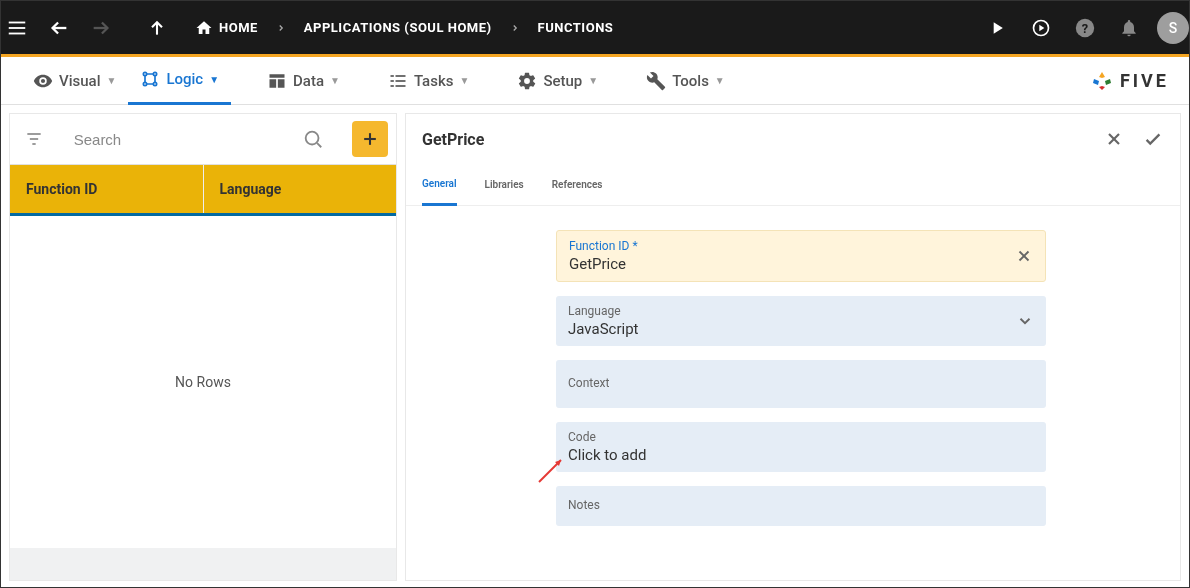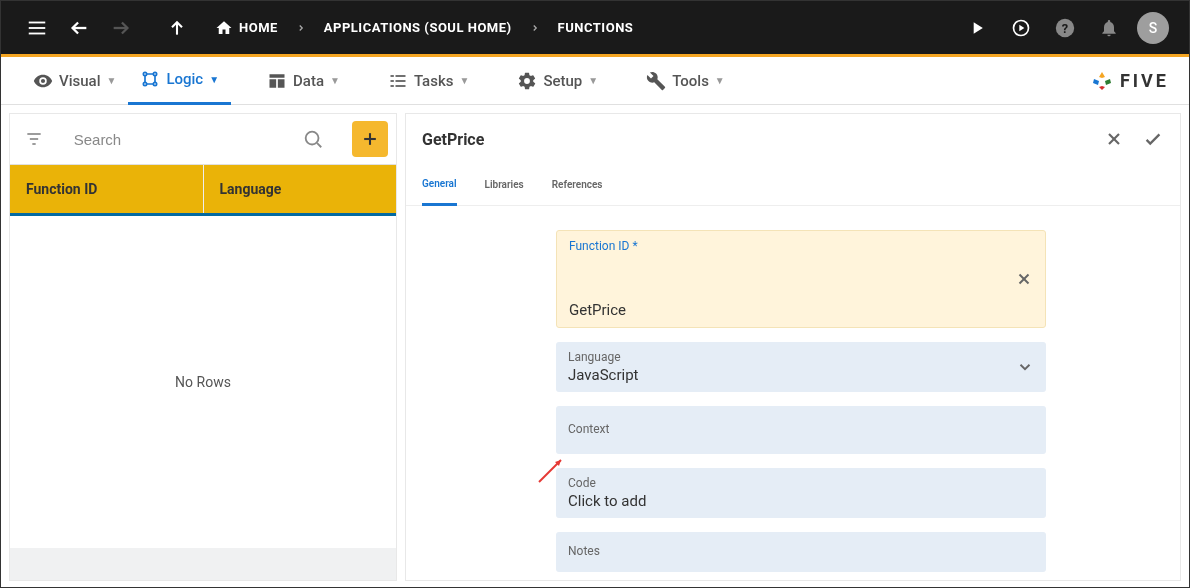--- a/index.html
+++ b/index.html
@@ -1,17 +1,17 @@
 <!DOCTYPE html>
 <html><head>
   <meta charset="utf-8">
   <style>
     * { box-sizing: border-box; margin: 0; padding: 0; }
     body { font-family: Roboto, Arial, sans-serif; font-size: 14px; background: #fff; color: #333; width: 1190px; height: 588px; overflow: hidden; border: 1px solid #333; }
-    .topbar { background: #1a1a1a; height: 56px; display: flex; align-items: center; padding: 0 20px; color: #fff; border-bottom: 3px solid #f5a623; }
+    .topbar { background: #1a1a1a; height: 56px; display: flex; align-items: center; padding: 0 0; color: #fff; border-bottom: 3px solid #f5a623; }
     .topbar-left { display: flex; align-items: center; gap: 10px; }
     .icon-btn { width: 32px; height: 32px; display: flex; align-items: center; justify-content: center; cursor: pointer; color: #fff; }
     .icon-btn.disabled { color: #555; cursor: default; }
     .breadcrumb { display: flex; align-items: center; gap: 10px; margin-left: 12px; }
     .breadcrumb-item { font-weight: 700; font-size: 13px; letter-spacing: 0.5px; display: flex; align-items: center; gap: 6px; cursor: pointer; }
     .chevron { color: #aaa; padding: 0 8px; }
     .topbar-right { margin-left: auto; display: flex; align-items: center; gap: 12px; }
     .avatar-btn { width: 32px; height: 32px; border-radius: 50%; background: #9e9e9e; display: flex; align-items: center; justify-content: center; color: #fff; font-weight: 500; }
 
     .nav { background: #fff; height: 48px; display: flex; align-items: center; padding: 0 20px; border-bottom: 1px solid #e0e0e0; }
@@ -39,21 +39,21 @@
     .header-row { display: flex; align-items: center; height: 50px; padding: 0 16px; }
     .header-title { font-weight: 700; font-size: 16px; color: #333; }
     .header-actions { margin-left: auto; display: flex; gap: 18px; }
     .header-action { color: #666; cursor: pointer; display: flex; align-items: center; }
     .tabs { display: flex; padding: 0 16px; border-bottom: 1px solid #eee; height: 42px; align-items: center; gap: 28px; }
     .tab { font-weight: 600; font-size: 10px; color: #666; height: 42px; display: flex; align-items: center; cursor: pointer; }
     .tab.active { color: #1976d2; border-bottom: 3px solid #1976d2; }
 
     .form { padding: 24px 0 0 150px; display: flex; flex-direction: column; gap: 14px; width: 640px; }
     .field { background: #e5edf6; border-radius: 3px; padding: 8px 12px; position: relative; min-height: 48px; display: flex; flex-direction: column; justify-content: center; }
-    .field.required { background: #fff4db; border: 1px solid #f4e3b7; gap: 46px; }
+    .field.required { background: #fff4db; border: 1px solid #f4e3b7; }
     .field.dropdown { padding-right: 40px; }
     .field-label { font-size: 12px; color: #666; }
     .field.required .field-label { color: #1976d2; }
     .field-value { font-size: 15px; color: #333; margin-top: 2px; }
     .field .clear-ico { position: absolute; right: 12px; top: 50%; transform: translateY(-50%); color: #666; cursor: pointer; }
     .field .chev-ico { position: absolute; right: 12px; top: 50%; transform: translateY(-50%); color: #666; cursor: pointer; }
     .arrow-pointer { position: absolute; left: 537px; top: 454px; pointer-events: none; }
     svg { display: block; }
   </style>
 </head>

